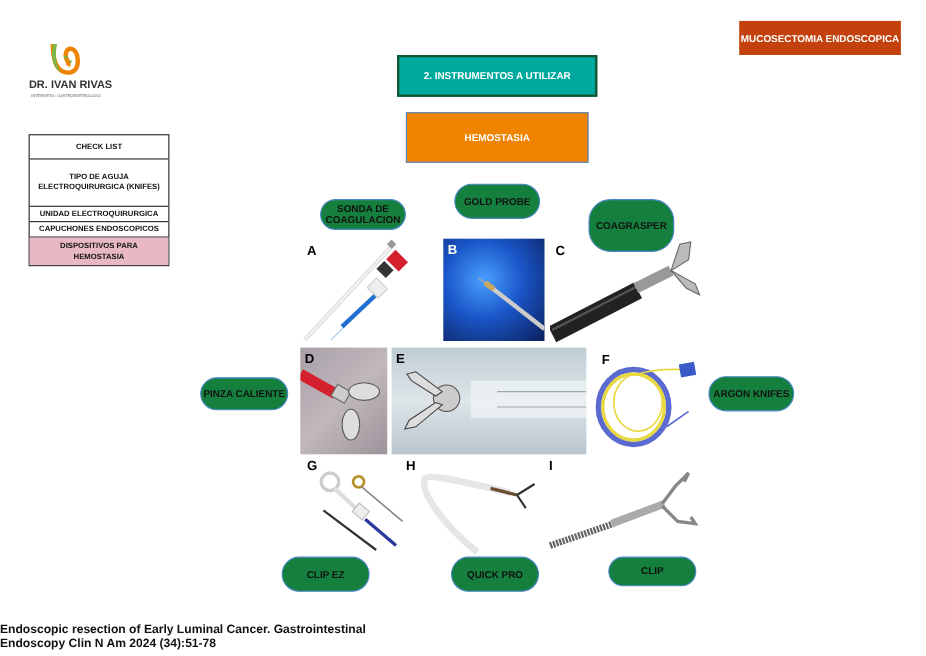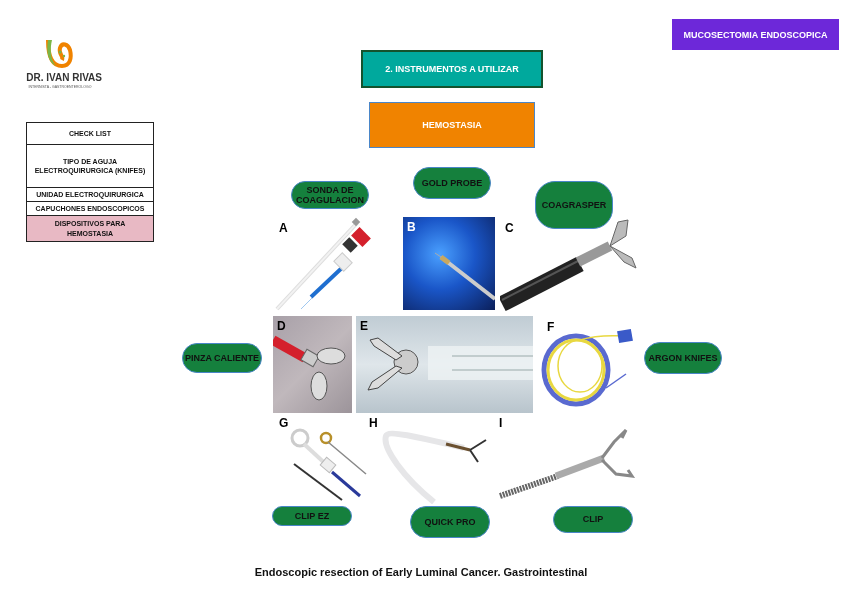--- a/index.html
+++ b/index.html
@@ -10,54 +10,54 @@
          font-weight:bold; color:#fff; font-size:9px; box-sizing:border-box; }
   .pill { position:absolute; display:flex; align-items:center; justify-content:center; text-align:center;
           background:#15803d; border:1.5px solid #4a86c8; border-radius:20px; box-sizing:border-box;
           font-weight:bold; font-size:9px; color:#111; line-height:1.15; }
   .letter { position:absolute; font-weight:bold; font-size:12px; color:#000; }
   .panel { position:absolute; overflow:hidden; }
   .check { position:absolute; left:26px; top:122px; width:128px; border:1px solid #222; box-sizing:border-box; }
   .check div { border-bottom:1px solid #222; display:flex; align-items:center; justify-content:center; text-align:center;
                font-weight:bold; font-size:7px; color:#111; box-sizing:border-box; line-height:1.3; }
   .check div:last-child { border-bottom:none; }
-  .caption { position:absolute; left:0; width:842px; top:566px; text-align:center; font-weight:bold; font-size:11px; color:#111; line-height:1.2; }
+  .caption { position:absolute; left:0; width:842px; top:566px; text-align:left; font-weight:bold; font-size:11px; color:#111; line-height:1.2; }
 </style>
 </head>
 <body>
 
 <div class="abs" style="left:18px;top:36px;width:84px;height:56px;">
   <svg class="abs" style="left:24px;top:0;" width="32" height="34" viewBox="0 0 32 34">
     <path d="M6 4 C6 20 10 30 20 30 C28 30 30 22 28 14 C26 8 20 6 18 12 C16 18 22 20 20 24" fill="none" stroke="#f08300" stroke-width="4"></path>
     <path d="M6 4 C4 16 6 26 14 30 C8 24 8 12 10 4 Z" fill="#7ab648"></path>
     <circle cx="18" cy="16" r="1.5" fill="#7ab648"></circle>
       <circle cx="22" cy="20" r="1.2" fill="#7ab648"></circle>
   </svg>
   <div class="abs" style="left:0;top:36px;width:84px;text-align:right;font-weight:bold;font-size:10px;color:#333;">DR. IVAN RIVAS</div>
   <div class="abs" style="left:0;top:49px;width:84px;text-align:center;font-size:3.5px;color:#555;">INTERNISTA - GASTROENTEROLOGO</div>
 </div>
 
-<div class="abs box" style="left:672px;top:19px;width:167px;height:31px;background:#6d28d9;">MUCOSECTOMIA ENDOSCOPICA</div>
+<div class="abs box" style="left:672px;top:19px;width:147px;height:31px;background:#c2410c;">MUCOSECTOMIA ENDOSCOPICA</div>
 <div class="abs box" style="left:361px;top:50px;width:182px;height:38px;background:#00a99d;border:2px solid #14532d;">2. INSTRUMENTOS A UTILIZAR</div>
 <div class="abs box" style="left:369px;top:102px;width:166px;height:46px;background:#f08300;border:1px solid #4a86c8;">HEMOSTASIA</div>
 
 <div class="check">
   <div style="height:22px;">CHECK LIST</div>
   <div style="height:43px;padding:0 6px;">TIPO DE AGUJA ELECTROQUIRURGICA (KNIFES)</div>
   <div style="height:14px;">UNIDAD ELECTROQUIRURGICA</div>
   <div style="height:14px;">CAPUCHONES ENDOSCOPICOS</div>
   <div style="height:25px;background:#e8b9c4;padding:0 14px;">DISPOSITIVOS PARA HEMOSTASIA</div>
 </div>
 
 <div class="pill" style="left:291px;top:181px;width:78px;height:28px;padding:12px 2px;">SONDA DE COAGULACION</div>
 <div class="pill" style="left:413px;top:167px;width:78px;height:32px;">GOLD PROBE</div>
 <div class="pill" style="left:535px;top:181px;width:78px;height:48px;">COAGRASPER</div>
 <div class="pill" style="left:182px;top:343px;width:80px;height:30px;">PINZA CALIENTE</div>
 <div class="pill" style="left:644px;top:342px;width:78px;height:32px;">ARGON KNIFES</div>
-<div class="pill" style="left:272px;top:506px;width:80px;height:20px;">CLIP EZ</div>
+<div class="pill" style="left:256px;top:506px;width:80px;height:32px;">CLIP EZ</div>
 <div class="pill" style="left:410px;top:506px;width:80px;height:32px;">QUICK PRO</div>
 <div class="pill" style="left:553px;top:506px;width:80px;height:27px;">CLIP</div>
 
 <div class="letter" style="left:279px;top:221px;">A</div>
 <svg class="panel" style="left:275px;top:215px;" width="110" height="96" viewBox="0 0 110 96">
   <line x1="2" y1="94" x2="82" y2="8" stroke="#ddd" stroke-width="4"></line>
   <line x1="2" y1="94" x2="82" y2="8" stroke="#f2f2f2" stroke-width="2"></line>
   <rect x="78" y="4" width="6" height="6" fill="#999" transform="rotate(-45 81 7)"></rect>
   <line x1="26" y1="94" x2="70" y2="50" stroke="#a0c8f0" stroke-width="1"></line>
   <line x1="36" y1="82" x2="70" y2="50" stroke="#1f6fd0" stroke-width="4"></line>
@@ -137,13 +137,14 @@
 <div class="letter" style="left:499px;top:416px;">I</div>
 <svg class="panel" style="left:498px;top:428px;" width="140" height="76" viewBox="0 0 140 76">
   <line x1="2" y1="68" x2="60" y2="48" stroke="#666" stroke-width="6" stroke-dasharray="2 1"></line>
   <line x1="58" y1="48" x2="106" y2="30" stroke="#aaa" stroke-width="7"></line>
   <path d="M104 30 L116 14 L128 2 L124 10" fill="none" stroke="#888" stroke-width="3"></path>
   <path d="M104 32 L118 46 L134 48 L130 42" fill="none" stroke="#888" stroke-width="3"></path>
 </svg>
 
 <div class="caption">
   <div>Endoscopic resection of Early Luminal Cancer.  Gastrointestinal</div>
+  <div>Endoscopy Clin N Am 2024 (34):51-78</div>
 </div>
 
 </body></html>

